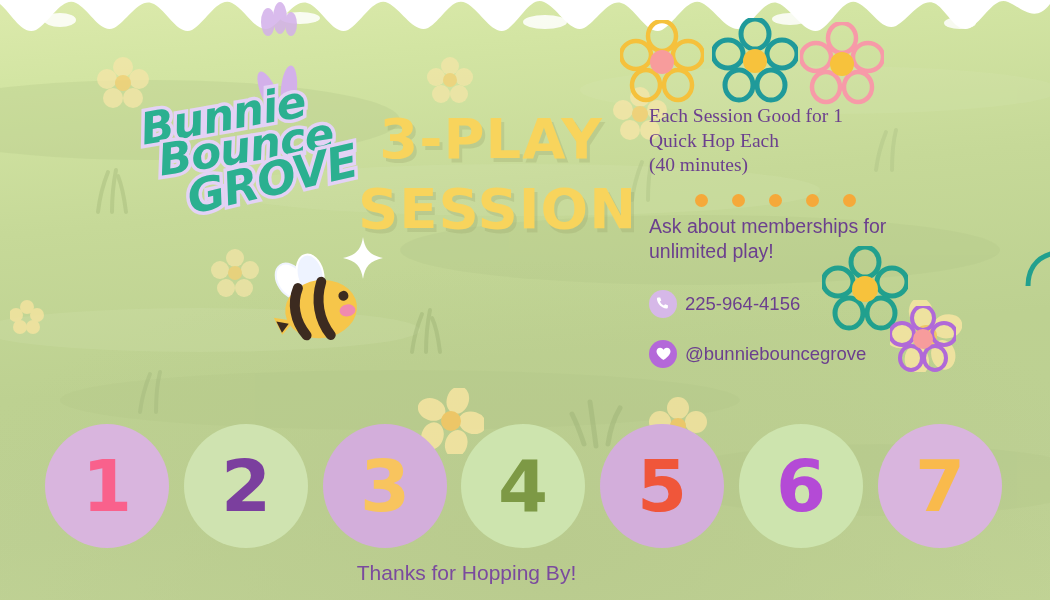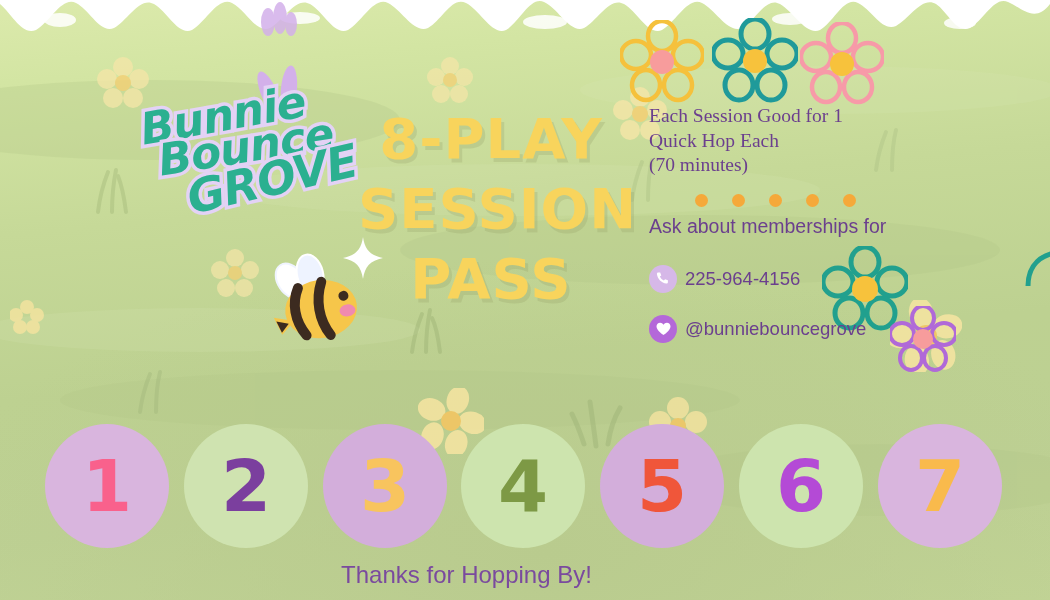--- a/index.html
+++ b/index.html
@@ -89,21 +89,21 @@
   }
   .pnum{
     font-family:"DejaVu Sans", sans-serif;
     font-weight:bold;font-size:72px;line-height:72px;
     position:relative;
   }
 
   
   .footer{
     position:absolute;left:0;top:561px;width:933px;text-align:center;
-    color:#7a4a9e;font-size:24px;
+    color:#7a4a9e;font-size:21px;
     font-family:"Liberation Sans", sans-serif;
   }
 
   .flower{position:absolute;pointer-events:none;}
 </style>
 </head>
 <body>
 
 <div class="card">
 
@@ -335,23 +335,22 @@
         <ellipse cx="18" cy="28" rx="8" ry="24" transform="rotate(-16 18 28)"></ellipse>
         <ellipse cx="38" cy="26" rx="8" ry="24" transform="rotate(12 38 26)"></ellipse>
       </g>
     </svg>
     <div class="logo-line logo-l1">Bunnie</div>
     <div class="logo-line logo-l2">Bounce</div>
     <div class="logo-line logo-l3">GROVE</div>
   </div>
 
   <div class="title">
-    <div>8-PLAY</div>
+    <div>3-PLAY</div>
     <div>SESSION</div>
-    <div>PASS</div>
   </div>
 
   <svg class="sparkle" width="42" height="44">
     <path d="M21,1 C23,14 28,19 41,22 C28,25 23,30 21,43 C19,30 14,25 1,22 C14,19 19,14 21,1 Z" fill="#ffffff"></path>
   </svg>
 
   <svg class="bee" width="112" height="100" viewBox="0 0 112 100">
     <g transform="rotate(-8 56 50)">
 
       <ellipse cx="36" cy="26" rx="13" ry="19" fill="#ffffff" stroke="#f0f4ff" stroke-width="2" transform="rotate(-26 36 26)"></ellipse>
@@ -368,33 +367,34 @@
       <circle cx="86" cy="48" r="5" fill="#3c2b20"></circle>
       <ellipse cx="88" cy="63" rx="8" ry="6" fill="#f08ab0"></ellipse>
     </g>
   </svg>
 
   <div class="right">
 
     <div class="note">
       <div>Each Session Good for 1</div>
       <div>Quick Hop Each</div>
-      <div>(70 minutes)</div>
+      <div>(40 minutes)</div>
     </div>
 
     <div class="dots">
       <span class="dot"></span>
       <span class="dot"></span>
       <span class="dot"></span>
       <span class="dot"></span>
       <span class="dot"></span>
     </div>
 
     <div class="memb">
       <div>Ask about memberships for</div>
+      <div>unlimited play!</div>
     </div>
 
     <div class="contacts">
 
       <div class="crow">
         <span class="cico" style="background:#d6b8e8;">
           <svg width="16" height="16" viewBox="0 0 16 16">
             <path d="M3.2,1.6 L5.2,1.6 L6.3,4.4 L4.9,5.6 C5.7,7.4 7.1,8.8 8.9,9.6 L10.1,8.2 L12.9,9.3 L12.9,11.3
                      C12.9,12.1 12.2,12.7 11.4,12.6 C6.4,12.0 2.5,8.1 1.9,3.1 C1.8,2.3 2.4,1.6 3.2,1.6 Z" fill="#ffffff"></path>
           </svg>

